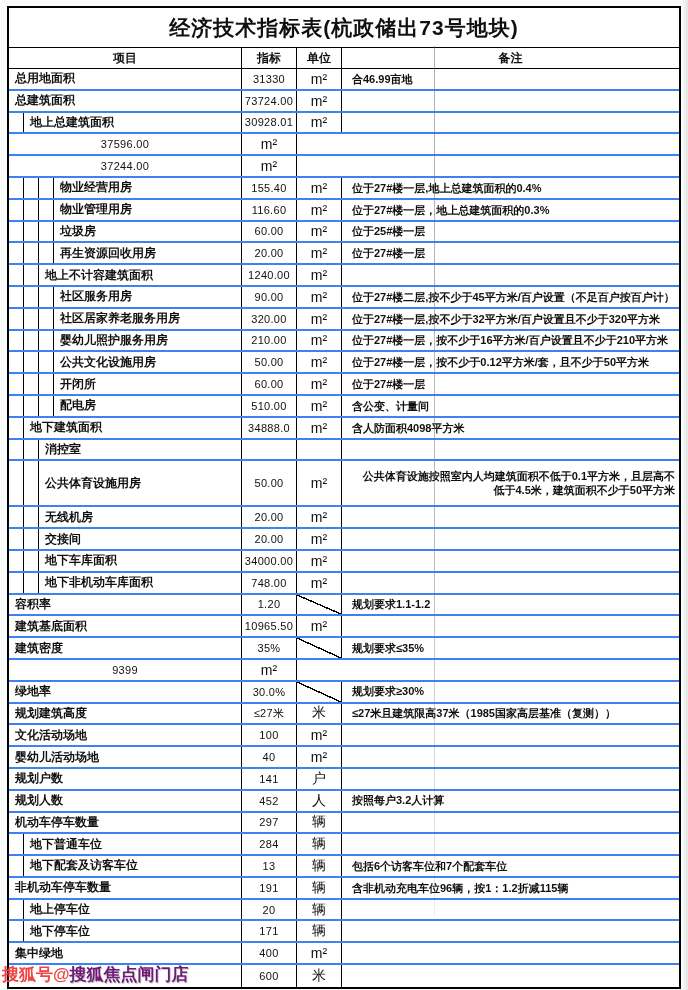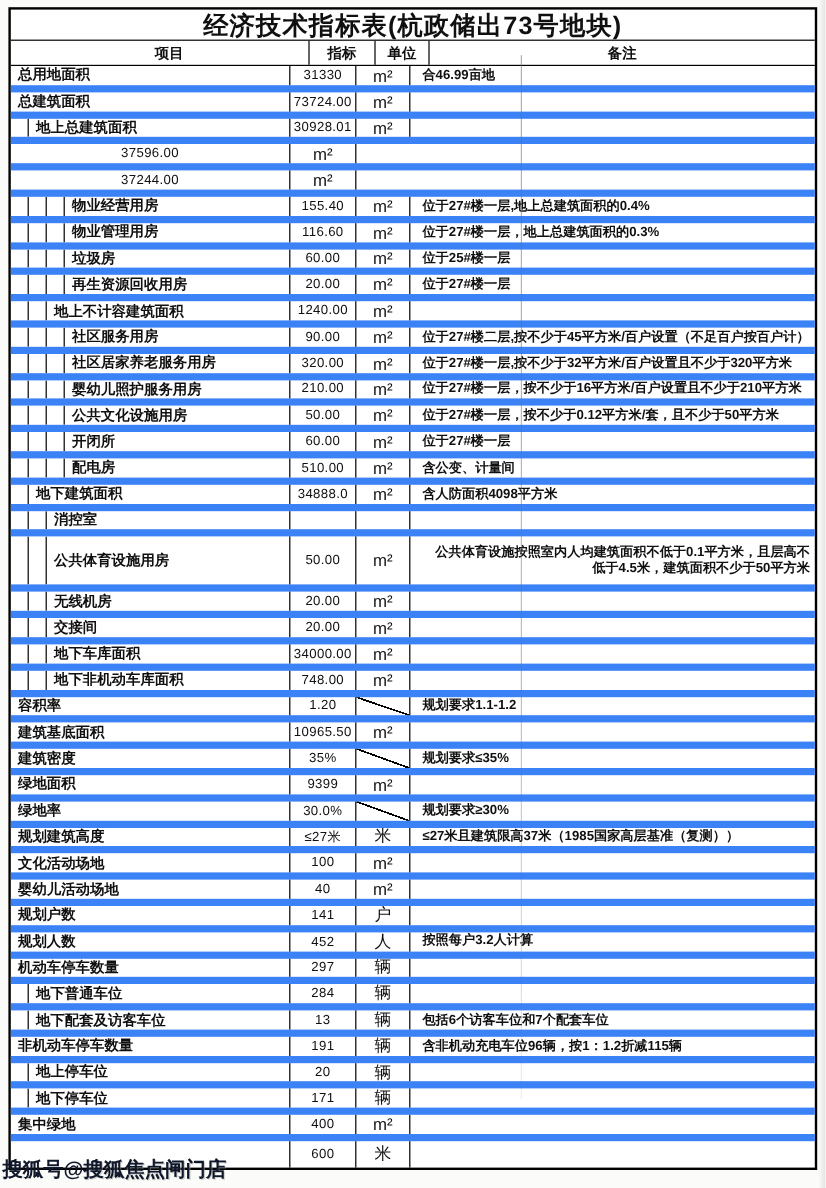--- a/index.html
+++ b/index.html
@@ -13,43 +13,43 @@
   }
   .page { position: relative; width: 688px; height: 990px; }
 
   .doc-table {
     position: absolute; left: 7px; top: 6px;
     width: 674px;
     border: 2px solid #000;
     background: #fff;
   }
   .title-row {
-    height: 26px;
+    height: 40px;
     display: flex; align-items: center; justify-content: center;
     font-size: 21px; font-weight: bold; letter-spacing: 1px;
     border-bottom: 1px solid #000;
   }
   .grid-cols {
     display: grid;
     grid-template-columns: 233px 55px 45px 1fr;
   }
   .header-row {
     height: 21px;
     border-bottom: 1px solid #000;
-    font-size: 12px; font-weight: bold; padding-left: 16px;
+    font-size: 12px; font-weight: bold;
   }
   .header-row > div {
     display: flex; align-items: center; justify-content: center;
     border-right: 1px solid #000;
   }
   .header-row > div:last-child { border-right: none; }
 
   .row {
     height: 21.8px;
-    border-bottom: 6px solid #3b82f6;
+    border-bottom: 2px solid #3b82f6;
     font-size: 12px;
   }
   .row.tall { height: 46px; }
   #rows .row:last-child { border-bottom: none; }
 
   .cell {
     border-right: 1px solid #000;
     display: flex; align-items: center;
     overflow: hidden;
   }
@@ -101,22 +101,22 @@
     background: linear-gradient(to right, rgba(0,0,0,0), rgba(120,120,115,.18));
     pointer-events: none;
   }
 
   .watermark {
     position: absolute; left: 2px; top: 963px;
     font-size: 17px; font-weight: bold;
     white-space: nowrap;
     pointer-events: none;
   }
-  .wm-prefix { color: #0f172a; }
-  .wm-name   { color: #0f172a; text-shadow: 1px 1px 0 rgba(160,160,160,.5); }
+  .wm-prefix { color: #ef4444; }
+  .wm-name   { color: #701a75; text-shadow: 1px 1px 0 rgba(160,160,160,.5); }
 </style>
 </head>
 <body>
 
 <div class="page">
 
   <div class="doc-table">
     <div class="title-row">经济技术指标表(杭政储出73号地块)</div>
 
     <div class="header-row grid-cols">
@@ -369,23 +369,20 @@
         </div>
         <div class="row grid-cols">
           <div class="cell project">
             <span class="plabel">建筑密度</span>
           </div>
           <div class="cell value">35%</div>
           <div class="cell unit slash"></div>
           <div class="cell remark">规划要求≤35%</div>
         </div>
         <div class="row grid-cols">
-          <div class="cell project">
-            <span class="plabel">绿地面积</span>
-          </div>
           <div class="cell value">9399</div>
           <div class="cell unit">m²</div>
           <div class="cell remark"></div>
         </div>
         <div class="row grid-cols">
           <div class="cell project">
             <span class="plabel">绿地率</span>
           </div>
           <div class="cell value">30.0%</div>
           <div class="cell unit slash"></div>

